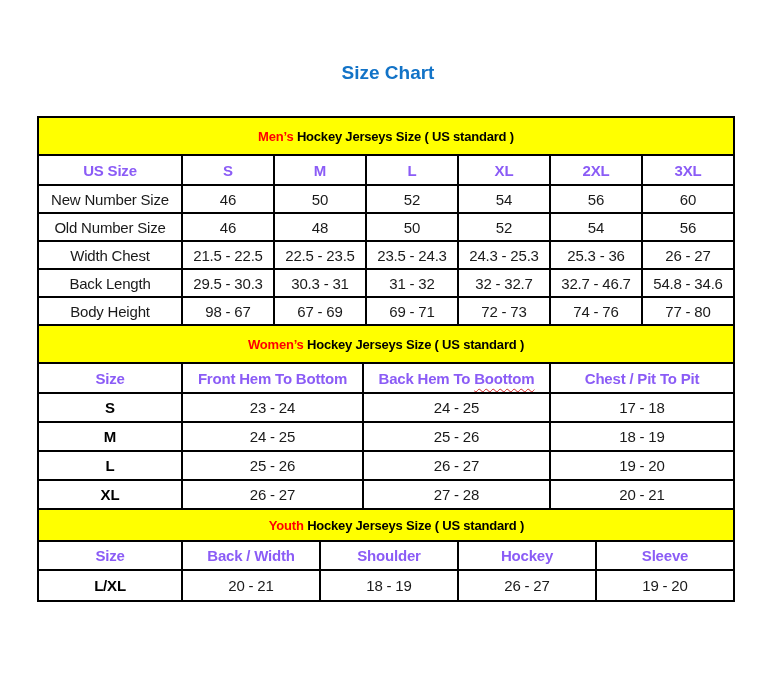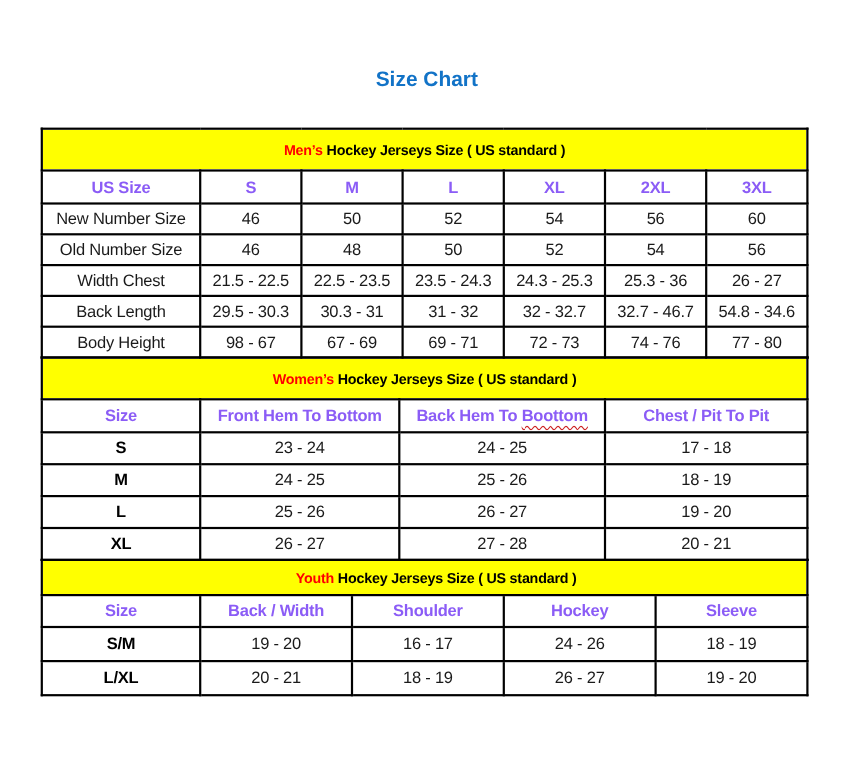--- a/index.html
+++ b/index.html
@@ -214,27 +214,20 @@
       <td colspan="5"><span class="highlight">Youth</span><span> Hockey Jerseys Size ( US standard )</span></td>
     </tr>
     <tr class="header-row">
       <th>Size</th>
       <th>Back / Width</th>
       <th>Shoulder</th>
       <th>Hockey</th>
       <th>Sleeve</th>
     </tr>
     <tr class="data-row">
-      <td class="row-label-bold">S/M</td>
-      <td>19 - 20</td>
-      <td>16 - 17</td>
-      <td>24 - 26</td>
-      <td>18 - 19</td>
-    </tr>
-    <tr class="data-row">
       <td class="row-label-bold">L/XL</td>
       <td>20 - 21</td>
       <td>18 - 19</td>
       <td>26 - 27</td>
       <td>19 - 20</td>
     </tr>
   </tbody>
     </table>
 
 </div>

